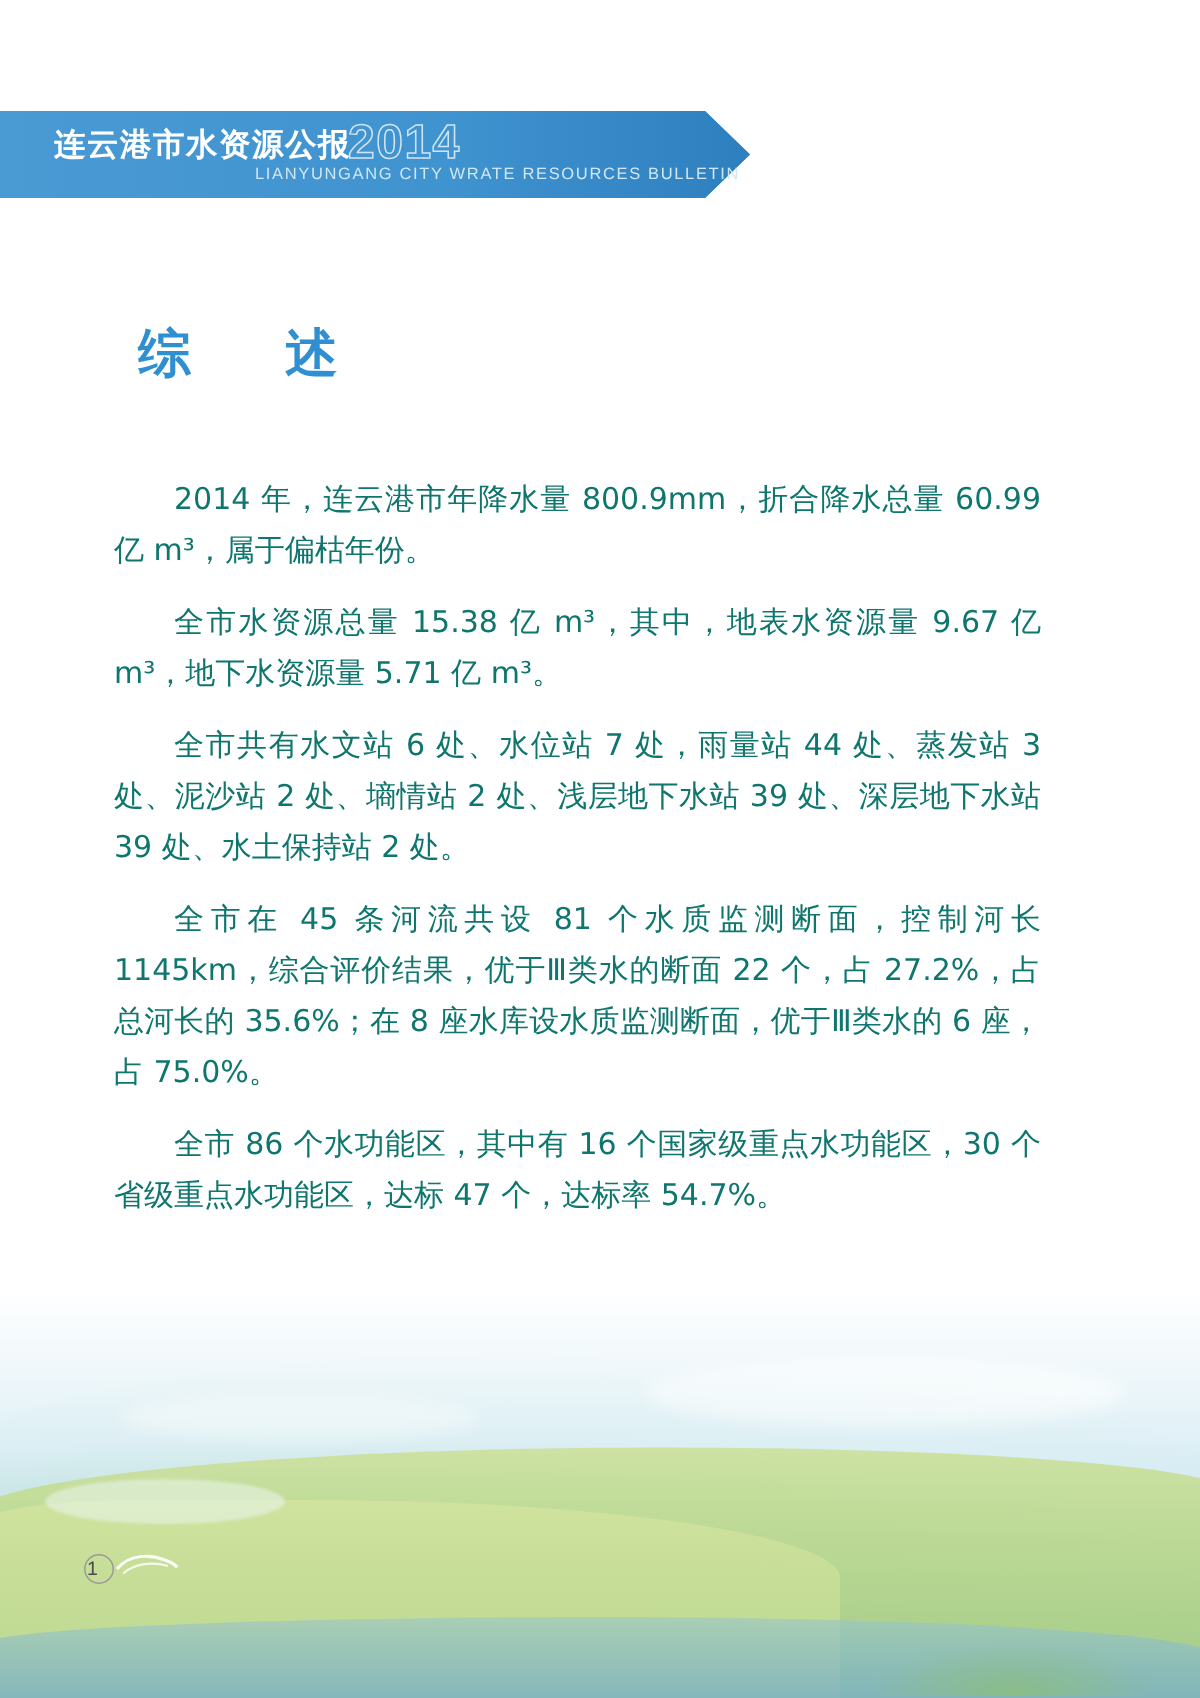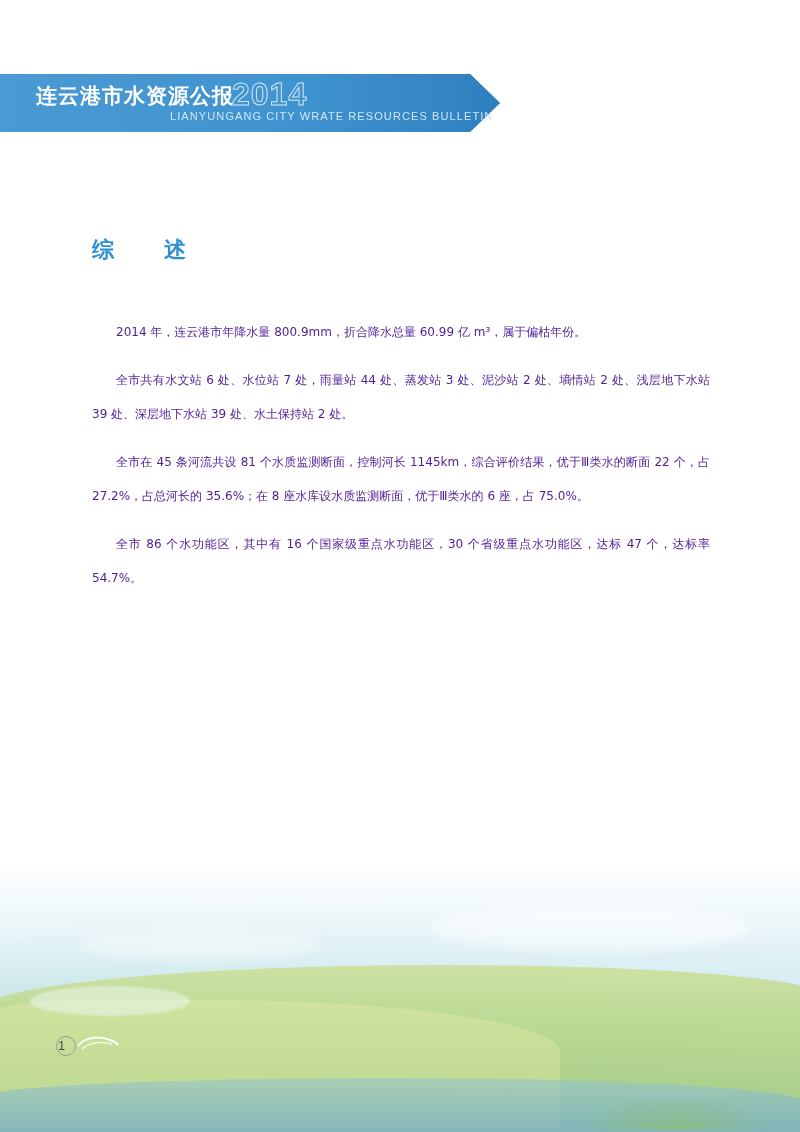--- a/index.html
+++ b/index.html
@@ -159,35 +159,34 @@
   .content {
     position: absolute;
     left: 0;
     top: 0;
     width: 800px;
   }
   .section-title {
     position: absolute;
     left: 92px;
     top: 212px;
-    font-size: 22px;
+    font-size: 35px;
     font-weight: bold;
     color: #2f8fd0;
     letter-spacing: 14px;
     font-family: "DejaVu Sans", "Liberation Sans", sans-serif;
-    margin-top: 23px;
   }
   .body-text {
     position: absolute;
-    left: 92px;
+    left: 76px;
     top: 315px;
     width: 618px;
-    font-size: 12px;
+    font-size: 20px;
     line-height: 34px;
-    color: #4c1d95;
+    color: #0f766e;
     text-align: justify;
     font-family: "DejaVu Sans", "Liberation Sans", sans-serif;
   }
   .body-text p {
     margin: 0 0 14px 0;
     text-indent: 2em;
   }
   .body-text p:last-child { margin-bottom: 0; }
 
   
@@ -248,20 +247,21 @@
   <div class="banner-title">连云港市水资源公报</div>
   <div class="banner-year">2014</div>
   <div class="banner-sub">LIANYUNGANG CITY WRATE RESOURCES BULLETIN</div>
 </div>
 
 <div class="content">
   <div class="section-title">综　述</div>
 
   <div class="body-text">
     <p>2014 年，连云港市年降水量 800.9mm，折合降水总量 60.99 亿 m³，属于偏枯年份。</p>
+    <p>全市水资源总量 15.38 亿 m³，其中，地表水资源量 9.67 亿 m³，地下水资源量 5.71 亿 m³。</p>
     <p>全市共有水文站 6 处、水位站 7 处，雨量站 44 处、蒸发站 3 处、泥沙站 2 处、墒情站 2 处、浅层地下水站 39 处、深层地下水站 39 处、水土保持站 2 处。</p>
     <p>全市在 45 条河流共设 81 个水质监测断面，控制河长 1145km，综合评价结果，优于Ⅲ类水的断面 22 个，占 27.2%，占总河长的 35.6%；在 8 座水库设水质监测断面，优于Ⅲ类水的 6 座，占 75.0%。</p>
     <p>全市 86 个水功能区，其中有 16 个国家级重点水功能区，30 个省级重点水功能区，达标 47 个，达标率 54.7%。</p>
   </div>
 </div>
 
 <div class="page-number-circle"></div>
 <div class="page-number">1</div>
 <div class="footer-swirl">
   <svg width="44" height="20" viewBox="0 0 44 20" xmlns="http://www.w3.org/2000/svg">

